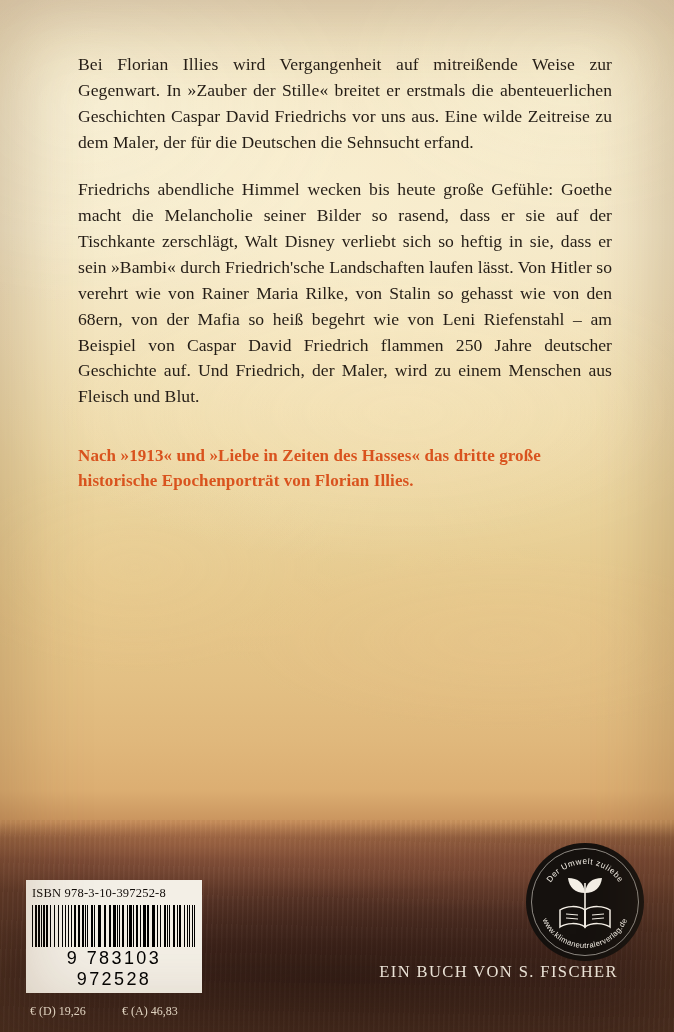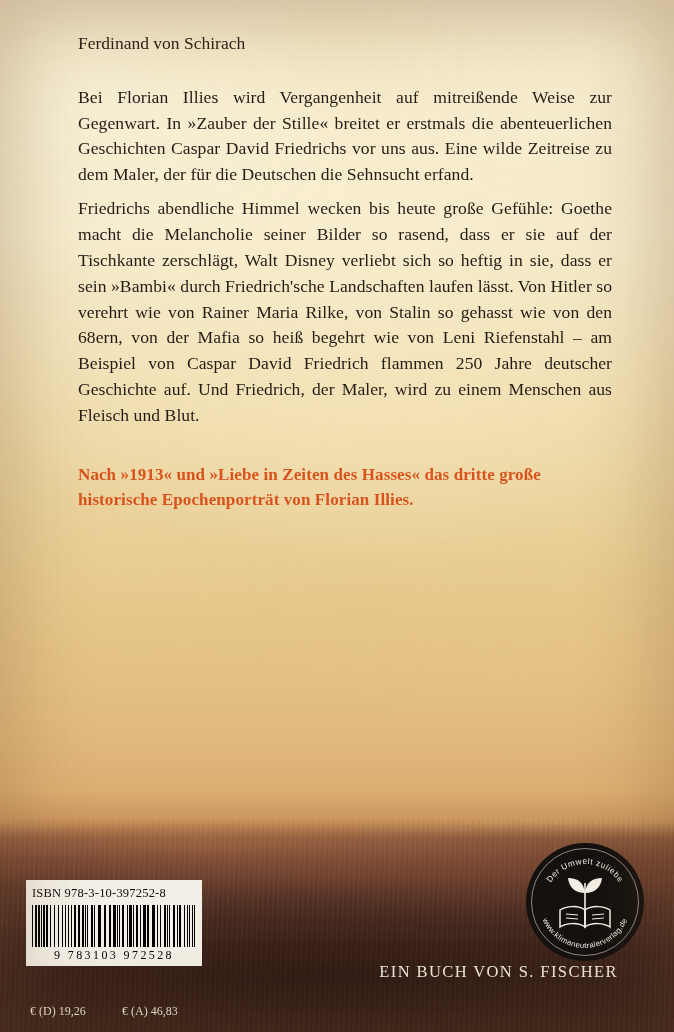--- a/index.html
+++ b/index.html
@@ -93,21 +93,21 @@
 
   .body-block {
     color: #241d16;
     font-size: 17.6px;
     line-height: 1.47;
     text-align: justify;
     margin-top: 30px;
     letter-spacing: 0.05px;
   }
   .body-block.second {
-    margin-top: 8px;
+    margin-top: 22px;
   }
 
   .closing {
     color: #d9531e;
     font-weight: bold;
     font-size: 17px;
     line-height: 1.45;
     margin-top: 34px;
     letter-spacing: 0.1px;
   }
@@ -134,22 +134,22 @@
     height: 42px;
     display: flex;
     align-items: stretch;
     gap: 0;
   }
   .barcode span {
     display: block;
     background: #000;
   }
   .barcode-digits {
-    font-family: Liberation Serif, serif;
-    font-size: 12px;
+    font-family: Liberation Sans, sans-serif;
+    font-size: 18px;
     letter-spacing: 2.4px;
     color: #000;
     margin-top: 1px;
     text-align: center;
   }
   .price-row {
     position: absolute;
     left: 26px;
     top: 1002px;
     width: 176px;
@@ -218,21 +218,20 @@
   }
 </style>
 </head>
 <body>
 
 <div class="page">
   <div class="texture"></div>
   <div class="ground-texture"></div>
 
   <div class="content">
-    <div class="quote-author">Ferdinand von Schirach</div>
 
     <div class="body-block">Bei Florian Illies wird Vergangenheit auf mitreißende Weise zur Gegenwart. In »Zauber der Stille« breitet er erstmals die abenteuerlichen Geschichten Caspar David Friedrichs vor uns aus. Eine wilde Zeitreise zu dem Maler, der für die Deutschen die Sehnsucht erfand.</div>
     <div class="body-block second">Friedrichs abendliche Himmel wecken bis heute große Gefühle: Goethe macht die Melancholie seiner Bilder so rasend, dass er sie auf der Tischkante zerschlägt, Walt Disney verliebt sich so heftig in sie, dass er sein »Bambi« durch Friedrich'sche Landschaften laufen lässt. Von Hitler so verehrt wie von Rainer Maria Rilke, von Stalin so gehasst wie von den 68ern, von der Mafia so heiß begehrt wie von Leni Riefenstahl – am Beispiel von Caspar David Friedrich flammen 250 Jahre deutscher Geschichte auf. Und Friedrich, der Maler, wird zu einem Menschen aus Fleisch und Blut.</div>
 
     <div class="closing">Nach »1913« und »Liebe in Zeiten des Hasses« das dritte große historische Epochenporträt von Florian Illies.</div>
   </div>
 
   <div class="isbn-block">
     <div class="isbn-text">ISBN 978-3-10-397252-8</div>
     <div class="barcode" id="barcode">

